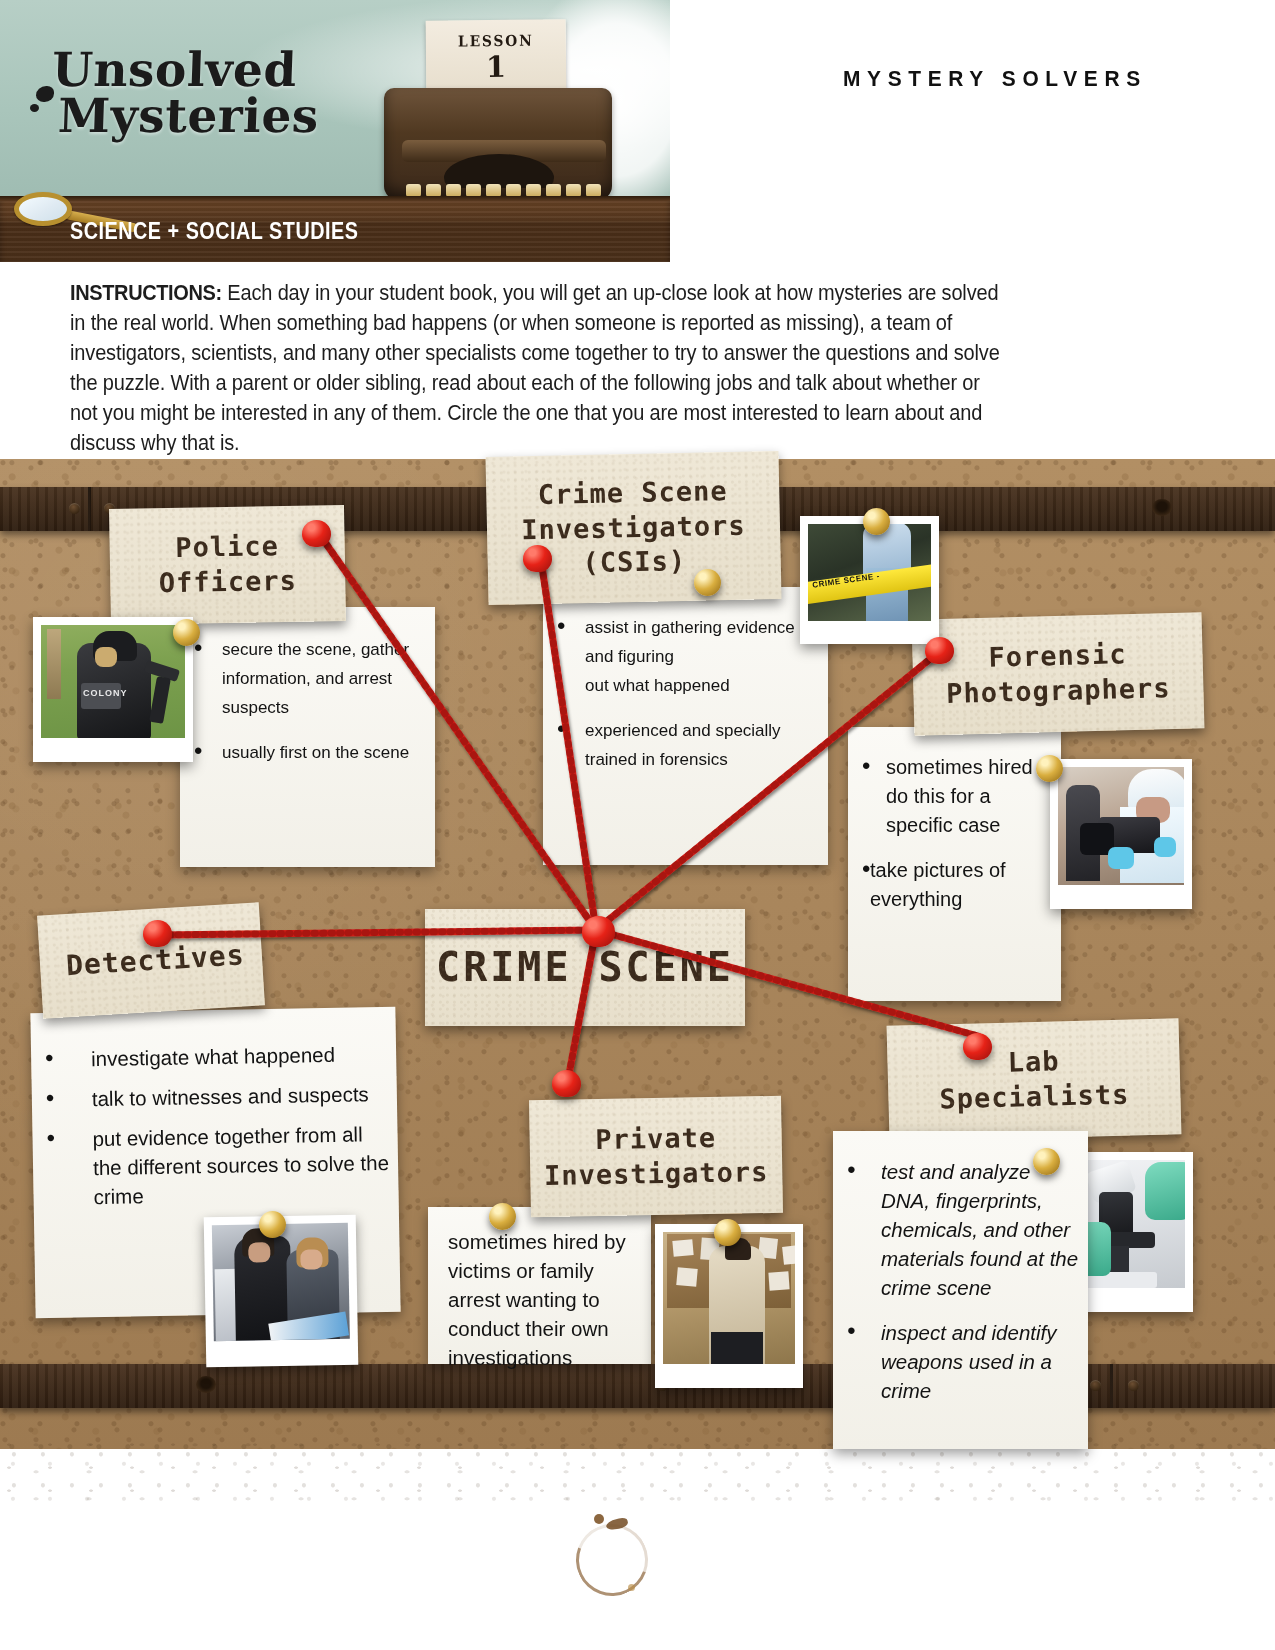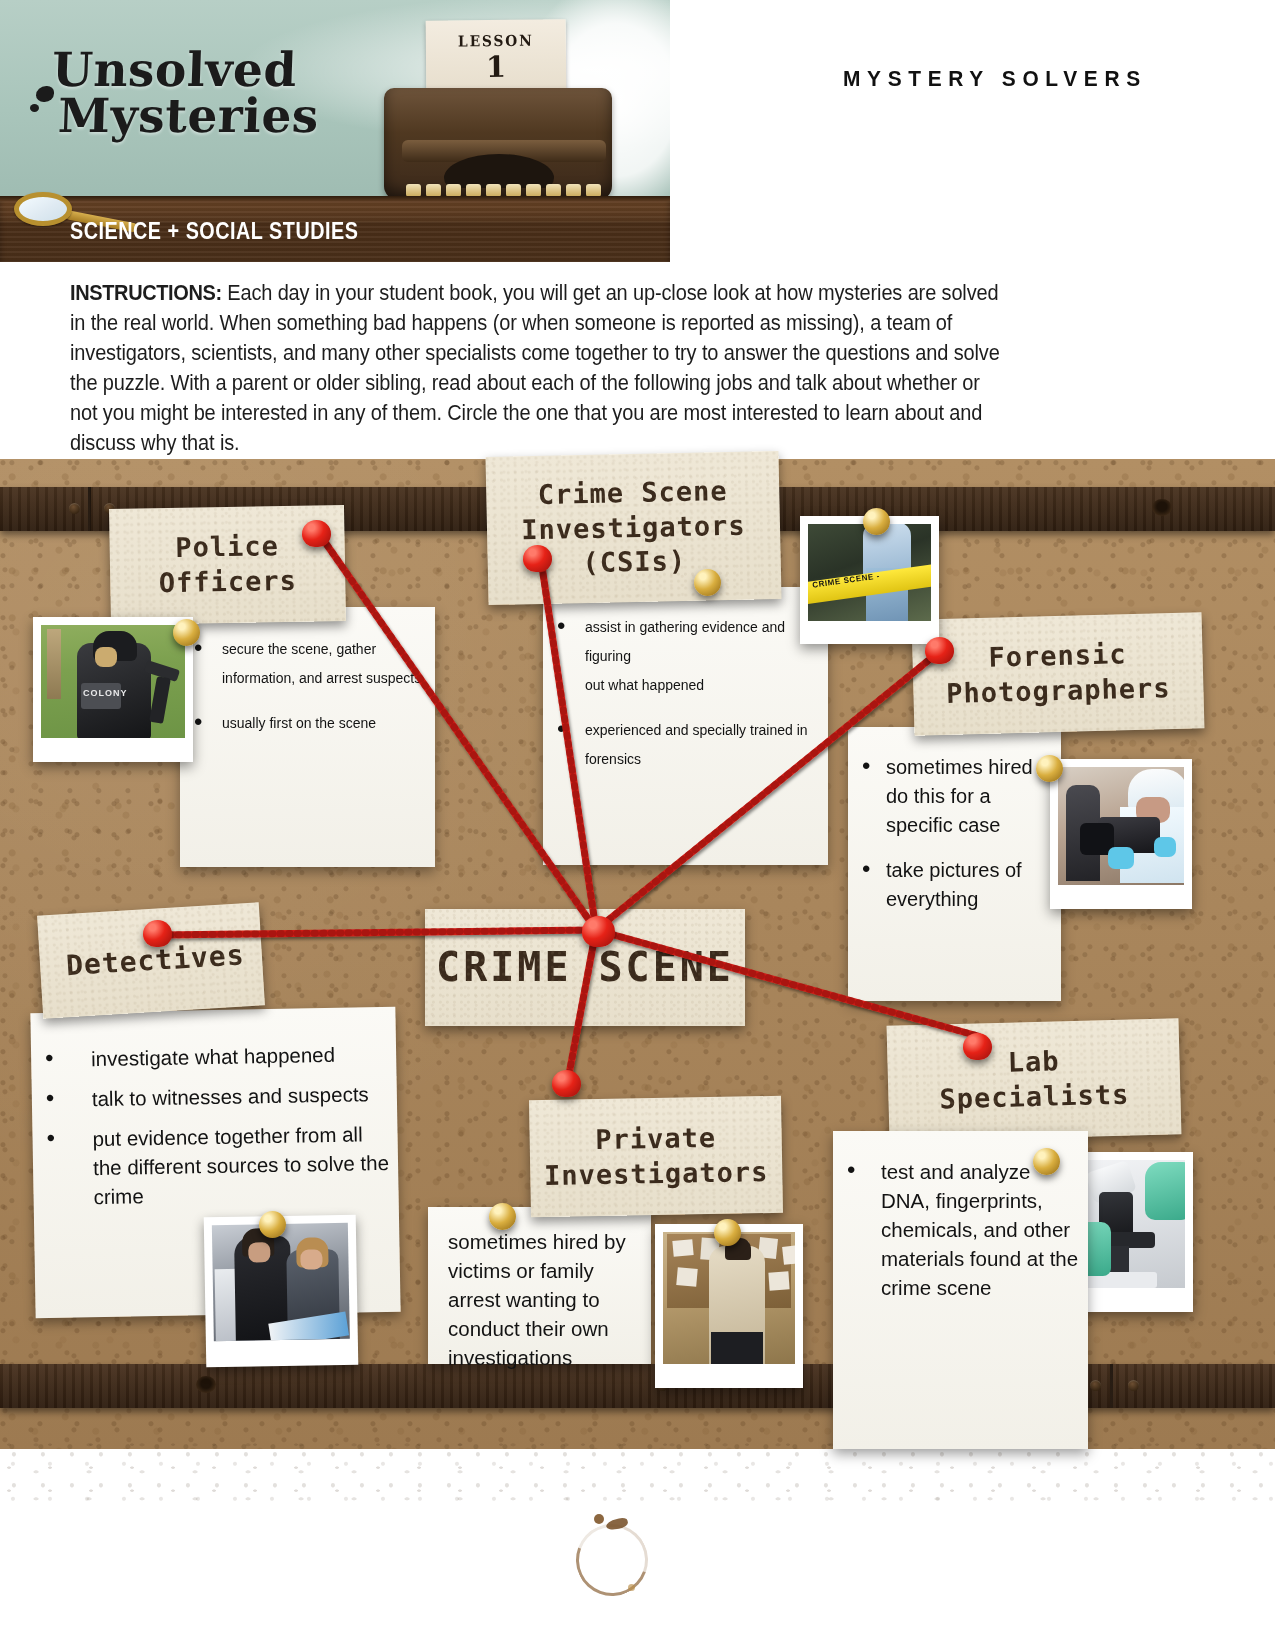--- a/index.html
+++ b/index.html
@@ -194,21 +194,21 @@
       radial-gradient(circle at 65% 70%, rgba(160,140,110,.11) 0 1px, transparent 2px);
     background-size:7px 7px, 11px 9px;
     pointer-events:none;
   }
   .note{
     position:absolute;
     background:linear-gradient(180deg,#fbfaf6 0%, #f2f0e8 100%);
     box-shadow:0 5px 12px rgba(0,0,0,.38);
     color:#131313;
     font-family:"Liberation Sans", sans-serif;
-    font-size:14px; line-height:29px;
+    font-size:17px; line-height:29px;
   }
   .note ul{ list-style:none; }
   .note li{ position:relative; padding-left:42px; margin-bottom:16px; }
   .note li:before{
     content:"•"; position:absolute; left:14px; top:-2px; font-size:24px; line-height:29px;
   }
   .note .plain{ padding-left:0; }
   .note .plain:before{ content:""; }
 
   .photo{
@@ -474,21 +474,21 @@
     <div class="pin-gold" style="left:694px; top:110px;"></div>
     <div class="pin-gold" style="left:863px; top:49px;"></div>
 
     <div class="title-card" style="left:913px; top:157px; width:290px; height:116px; font-size:27px; transform:rotate(-1.5deg); z-index:12;">
       <span style="white-space:pre-line">Forensic
 Photographers</span>
     </div>
     <div class="note" style="left:848px; top:268px; width:213px; height:274px; padding:26px 6px 0 0; z-index:10; font-size:20px;">
       <ul>
         <li style="padding-left:38px">sometimes hired to do this for a specific case</li>
-        <li style="padding-left:38px">take pictures of everything</li>
+        <li style="padding-left:22px">take pictures of everything</li>
       </ul>
     </div>
     <div class="photo" style="left:1050px; top:300px; width:142px; height:150px; z-index:14;">
       <div class="img" style="height:118px; background:linear-gradient(165deg,#d8cfc4 0%,#b9a492 45%,#8b7765 100%);">
         <div style="position:absolute;left:8px;top:18px;width:34px;height:96px;background:linear-gradient(170deg,#4a4a50,#232327);border-radius:10px 10px 0 0"></div>
         <div style="position:absolute;left:70px;top:2px;width:60px;height:46px;background:linear-gradient(170deg,#fdfdfd,#d9e8f1);border-radius:24px 24px 10px 10px"></div>
         <div style="position:absolute;left:62px;top:40px;width:78px;height:76px;background:linear-gradient(170deg,#f4fbff,#cfe3ef)"></div>
         <div style="position:absolute;left:78px;top:30px;width:34px;height:26px;background:#c79a84;border-radius:10px"></div>
         <div style="position:absolute;left:40px;top:50px;width:62px;height:36px;background:linear-gradient(170deg,#3c3c42,#16161a);border-radius:5px"></div>
         <div style="position:absolute;left:22px;top:56px;width:34px;height:32px;background:#111216;border-radius:6px"></div>
@@ -562,23 +562,24 @@
     <div class="pin-red" style="left:552px; top:611px;">
       <div class="head"></div>
     </div>
     <div class="pin-gold" style="left:489px; top:744px;"></div>
     <div class="pin-gold" style="left:714px; top:760px;"></div>
 
     <div class="title-card" style="left:888px; top:563px; width:292px; height:116px; font-size:27px; transform:rotate(-1.5deg); z-index:12;">
       <span style="white-space:pre-line">Lab
 Specialists</span>
     </div>
-    <div class="note" style="left:833px; top:672px; width:255px; height:318px; padding:26px 8px 0 0; z-index:16; font-size:20.5px;">
+    <div class="note" style="left:833px; top:672px; width:255px; height:318px; padding:26px 8px 0 0; z-index:16; font-size:20.5px;font-style:italic;">
       <ul>
         <li style="padding-left:48px">test and analyze DNA, fingerprints, chemicals, and other materials found at the crime scene</li>
+        <li style="padding-left:48px">inspect and identify weapons used in a crime</li>
       </ul>
     </div>
     <div class="photo" style="left:1047px; top:693px; width:146px; height:160px; z-index:14;">
       <div class="img" style="height:128px; background:linear-gradient(170deg,#f3f4f6 0%,#dfe2e6 45%,#c6cacf 100%);">
         <div style="position:absolute;left:34px;top:6px;width:44px;height:32px;background:linear-gradient(170deg,#fafbfc,#d5d9dd);border-radius:6px;transform:rotate(-18deg)"></div>
         <div style="position:absolute;left:44px;top:32px;width:34px;height:46px;background:linear-gradient(170deg,#33353a,#17181b);border-radius:5px"></div>
         <div style="position:absolute;left:30px;top:72px;width:70px;height:16px;background:#26282c;border-radius:4px"></div>
         <div style="position:absolute;left:48px;top:86px;width:26px;height:32px;background:#2c2e33"></div>
         <div style="position:absolute;left:28px;top:112px;width:74px;height:16px;background:#e9ebee;border-radius:3px"></div>
         <div style="position:absolute;left:90px;top:2px;width:46px;height:58px;background:linear-gradient(165deg,#7fdcc0,#3aa98a);border-radius:16px 8px 10px 10px"></div>

